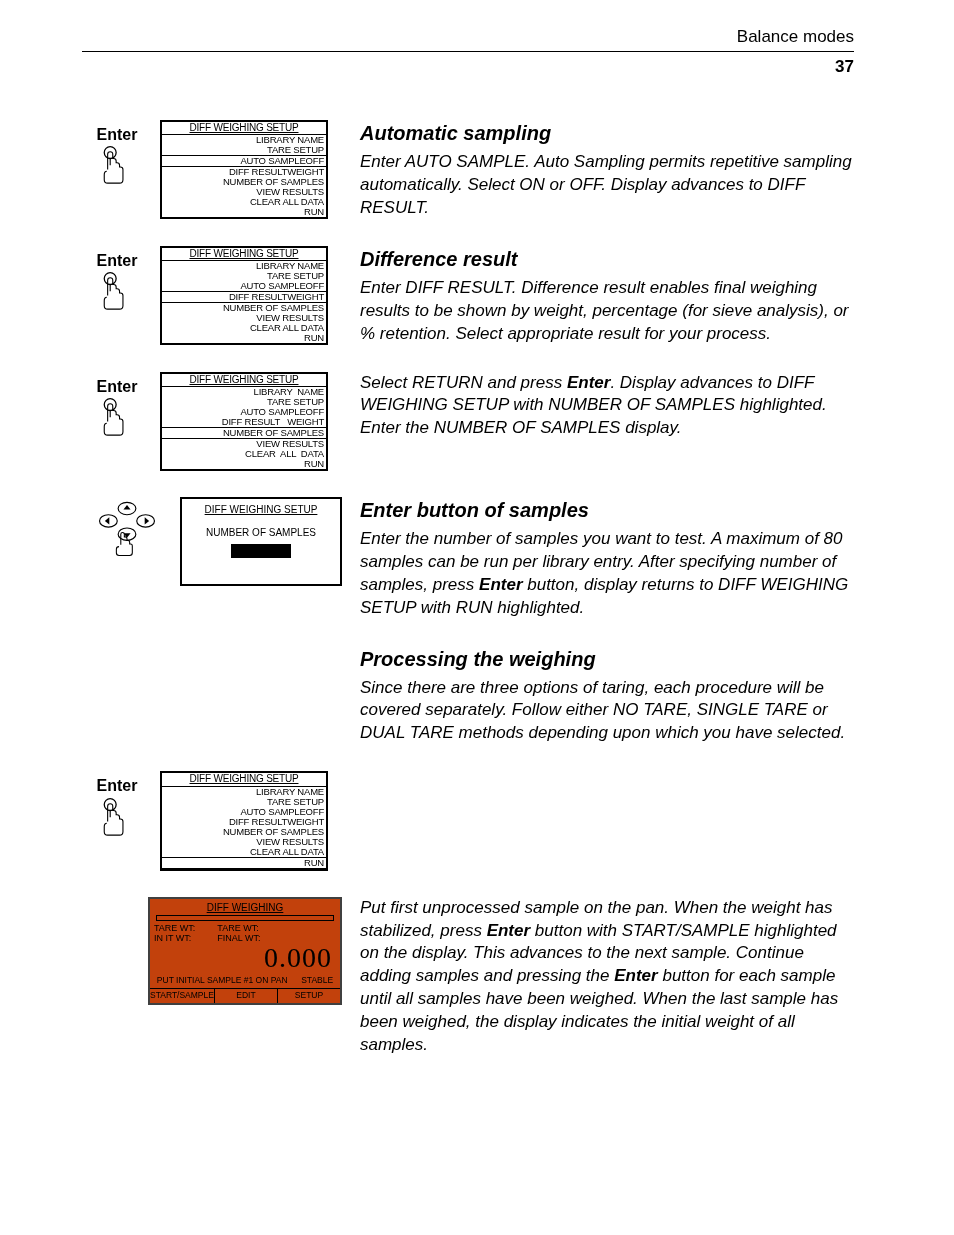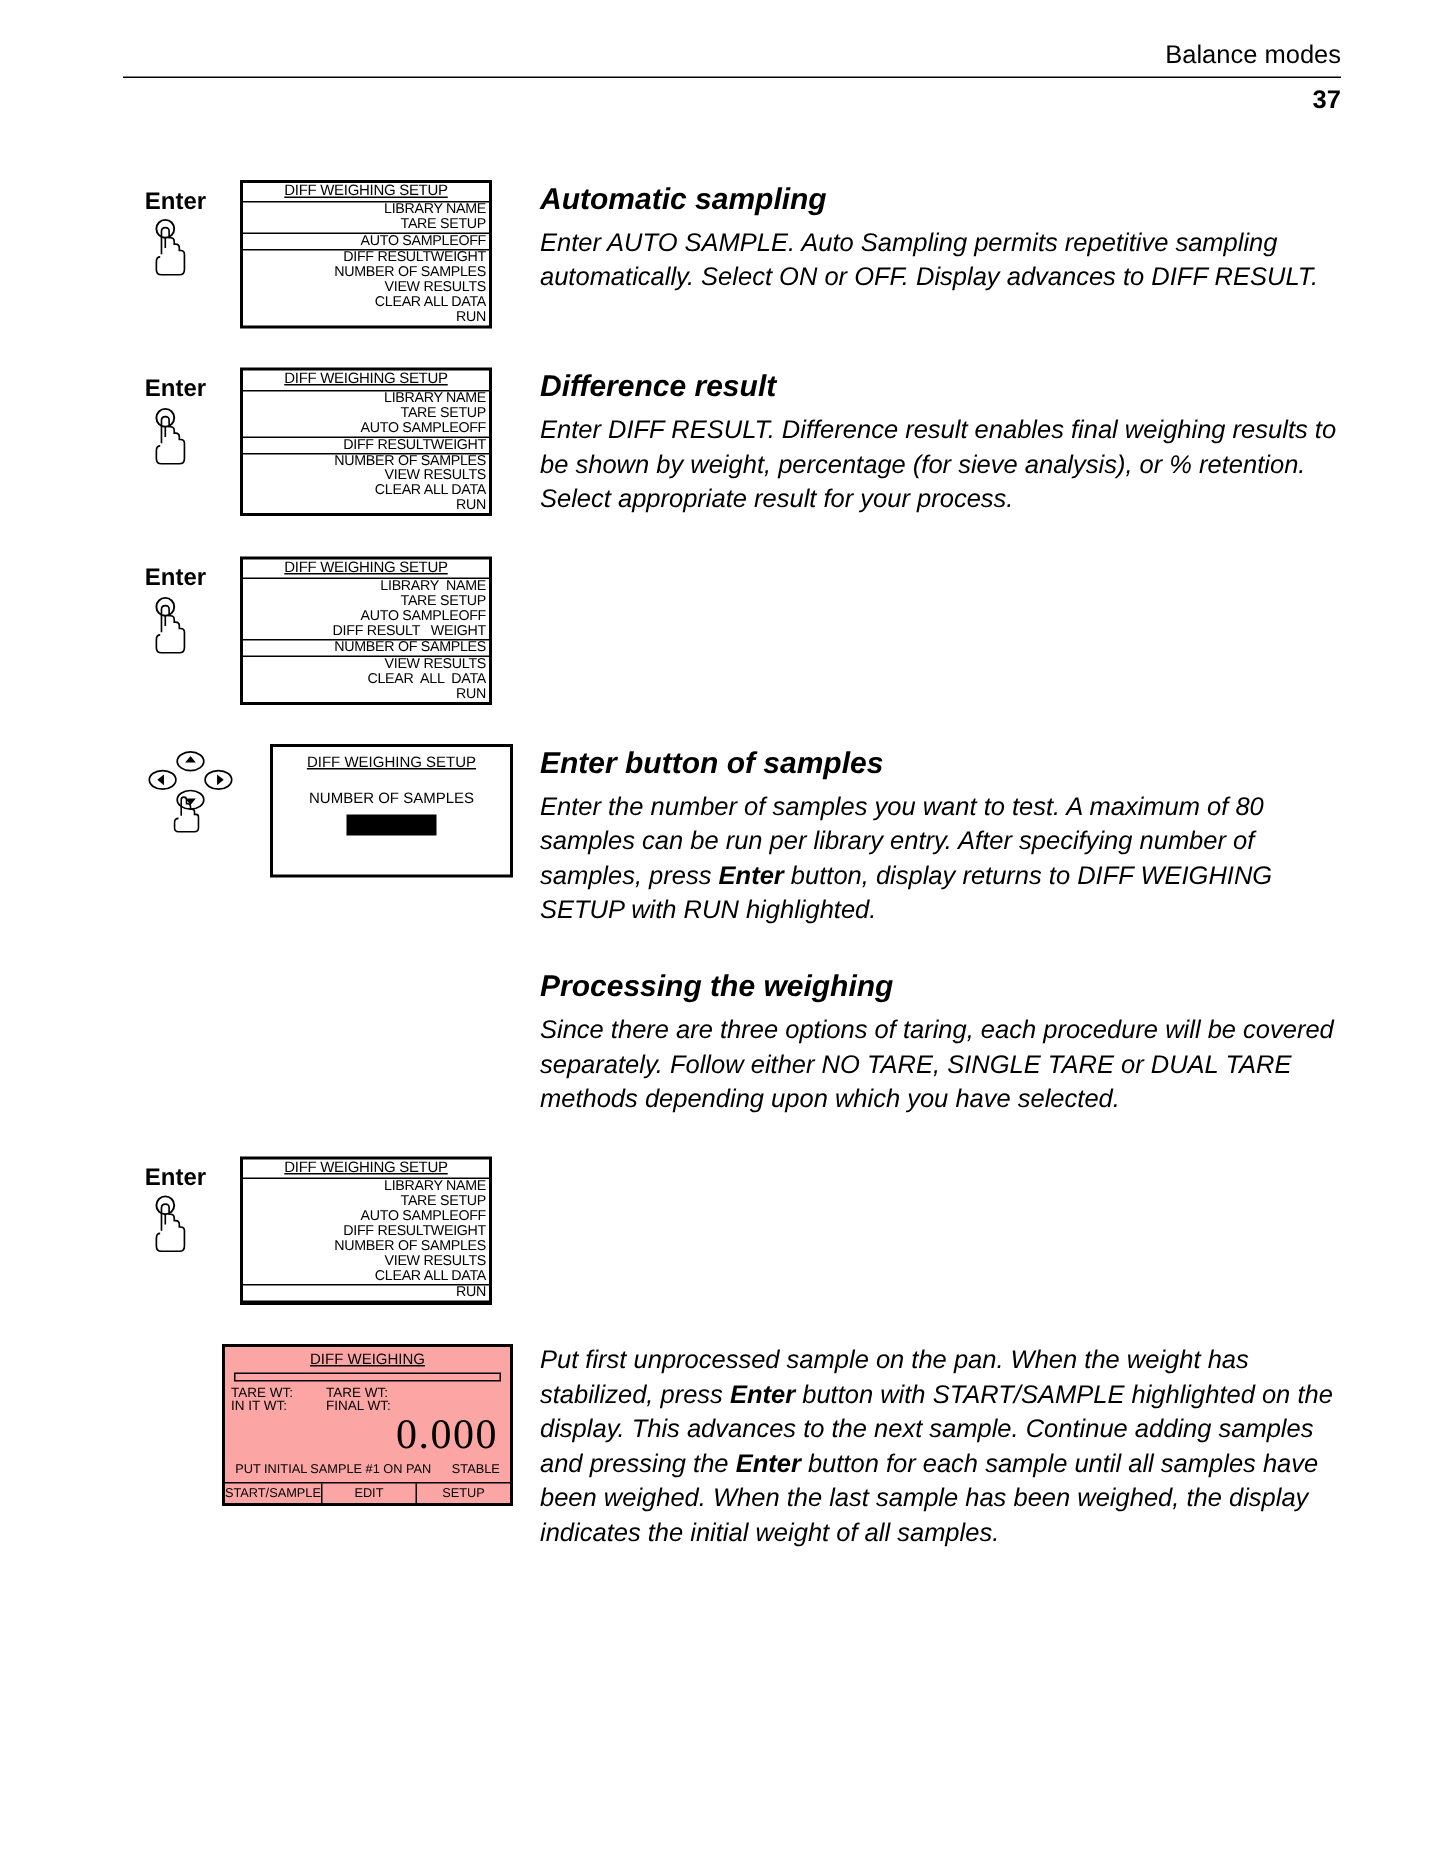--- a/index.html
+++ b/index.html
@@ -7,21 +7,21 @@
     font-family: Arial, Helvetica, sans-serif;
     width: 954px;
     height: 1235px;
     background: #fff;
     color: #000;
     position: relative;
     font-size: 17px;
     line-height: 1.35;
   }
   .page {
-    padding: 26px 60px 0 82px;
+    padding: 26px 100px 0 82px;
   }
   .header {
     text-align: right;
     border-bottom: 1px solid #000;
     padding-bottom: 2px;
     margin-bottom: 4px;
     font-size: 17px;
   }
   .pagenum {
     text-align: right;
@@ -105,23 +105,23 @@
     padding:4px;
     font-size:10px;
     text-align:center;
     font-stretch: condensed;
   }
   .num-screen .t { text-decoration: underline; margin-bottom:10px; }
   .num-screen .lbl { font-size:10px; margin-bottom:4px; }
   .num-screen .blackbox { background:#000; height:14px; width:60px; margin:0 auto; }
 
   .weigh-screen {
-    border: 2px solid #000000;
+    border: 2px solid #404040;
     width: 202px;
-    background:#fca5a5;
+    background:#c2410c;
     font-size:9px;
     font-stretch: condensed;
   }
   .weigh-screen .t { text-align:center; text-decoration: underline; padding:2px 0 1px; font-size:10px;}
   .weigh-screen .bar { height:6px; border:1px solid #000; margin:0 6px 3px; }
   .weigh-screen .cols { display:flex; padding:0 4px; font-size:9px; gap:22px;}
   .weigh-screen .cols > div { line-height:1.1; }
   .weigh-screen .big { text-align:right; font-family:'Times New Roman',serif; font-size:28px; padding:0 8px; line-height:1; letter-spacing:1px;margin-left:36px;}
   .weigh-screen .msg { font-size:8.5px; text-align:center; padding:3px 0 2px; display:flex; justify-content:space-around;}
   .weigh-screen .btns { display:flex; border-top:1px solid #000; }
@@ -214,20 +214,23 @@
             <div class="line"><span>LIBRARY  NAME</span></div>
             <div class="line"><span>TARE SETUP</span></div>
             <div class="line"><span>AUTO SAMPLEOFF</span></div>
             <div class="line"><span>DIFF RESULT   WEIGHT</span></div>
             <div class="line sel"><span>NUMBER OF SAMPLES</span></div>
             <div class="line"><span>VIEW RESULTS</span></div>
             <div class="line"><span>CLEAR  ALL  DATA</span></div>
             <div class="line"><span>RUN</span></div>
           </div>
       </div>
+    </div>
+    <div class="right-col">
+      <p><span>Select RETURN and press </span><span class="bold">Enter</span><span>. Display advances to DIFF WEIGHING SETUP with NUMBER OF SAMPLES highlighted. Enter the NUMBER OF SAMPLES display.</span></p>
     </div>
   </div>
 
   <div class="row">
     <div class="left-col">
       <div class="icon-col" style="width:90px;">
         <svg class="dpad" viewBox="0 0 70 70">
           <ellipse cx="35" cy="13" rx="10" ry="7" fill="none" stroke="#000" stroke-width="1.3"></ellipse>
             <path d="M35 9 l-4 5 h8 z" fill="#000"></path>
           <ellipse cx="35" cy="42" rx="10" ry="7" fill="none" stroke="#000" stroke-width="1.3"></ellipse>

